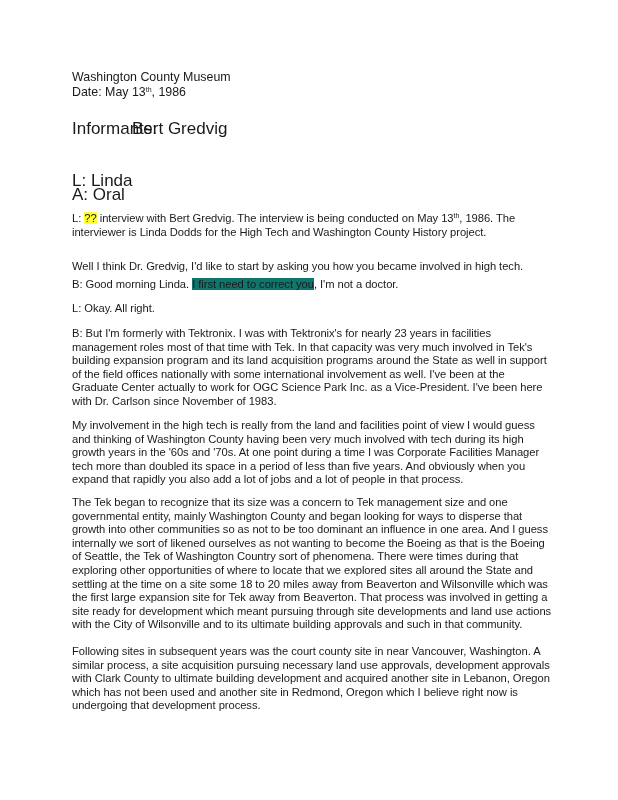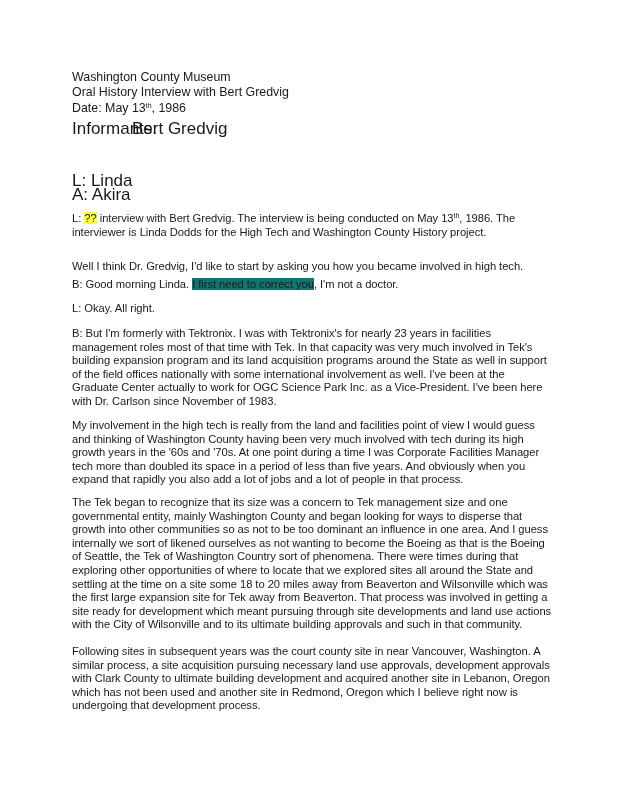--- a/index.html
+++ b/index.html
@@ -18,34 +18,33 @@
     sup { font-size: 7px; line-height: 0; vertical-align: 4px; }
     .hl { background: #ffff33; }
   </style>
 </head>
 <body>
 
 <div class="page">
 
   <div class="block hdr" style="top:70px;">
     <div>Washington County Museum</div>
-    <div>Oral History Interview with Bert Gredvig</div>
     <div><span>Date: May 13</span><sup>th</sup><span>, 1986</span></div>
   </div>
 
   <div class="block meta" style="top:122px;">
     <div class="meta-row">
       <span class="meta-label">Informants:</span>
       <span>Bert Gredvig</span>
     </div>
   </div>
 
   <div class="block meta" style="top:174px;">
     <div>L: Linda</div>
-    <div>A: Akira</div>
+    <div>A: Oral</div>
   </div>
 
   <p class="block" style="top:212px;"><span>L: </span><span class="hl" style="background: rgb(255, 255, 51);">??</span><span> interview with Bert Gredvig. The interview is being conducted on May 13</span><sup>th</sup><span>, 1986. The interviewer is Linda Dodds for the High Tech and Washington County History project.</span></p>
 
   <p class="block" style="top:252px;margin-top:8px;">Well I think Dr. Gredvig, I'd like to start by asking you how you became involved in high tech.</p>
 
   <p class="block" style="top:278px;"><span>B: Good morning Linda. </span><span class="hl" style="background: #0f766e;">I first need to correct you</span><span>, I'm not a doctor.</span></p>
 
   <p class="block" style="top:302px;">L: Okay. All right.</p>
 

